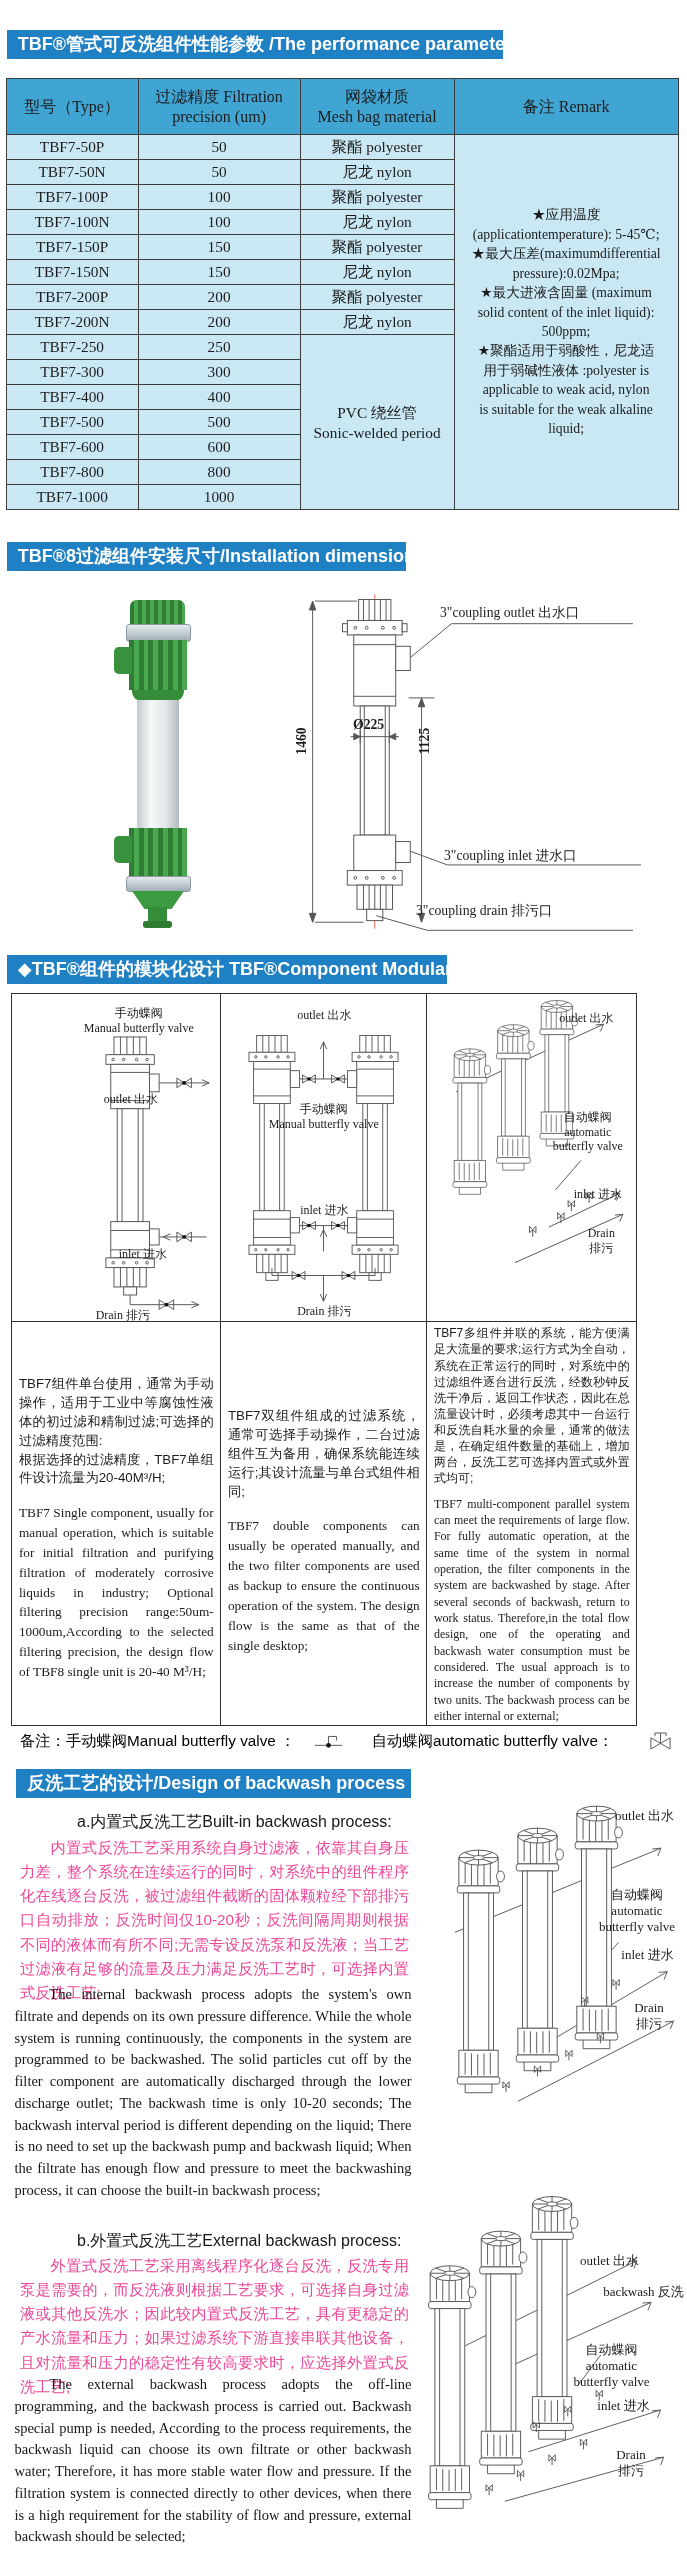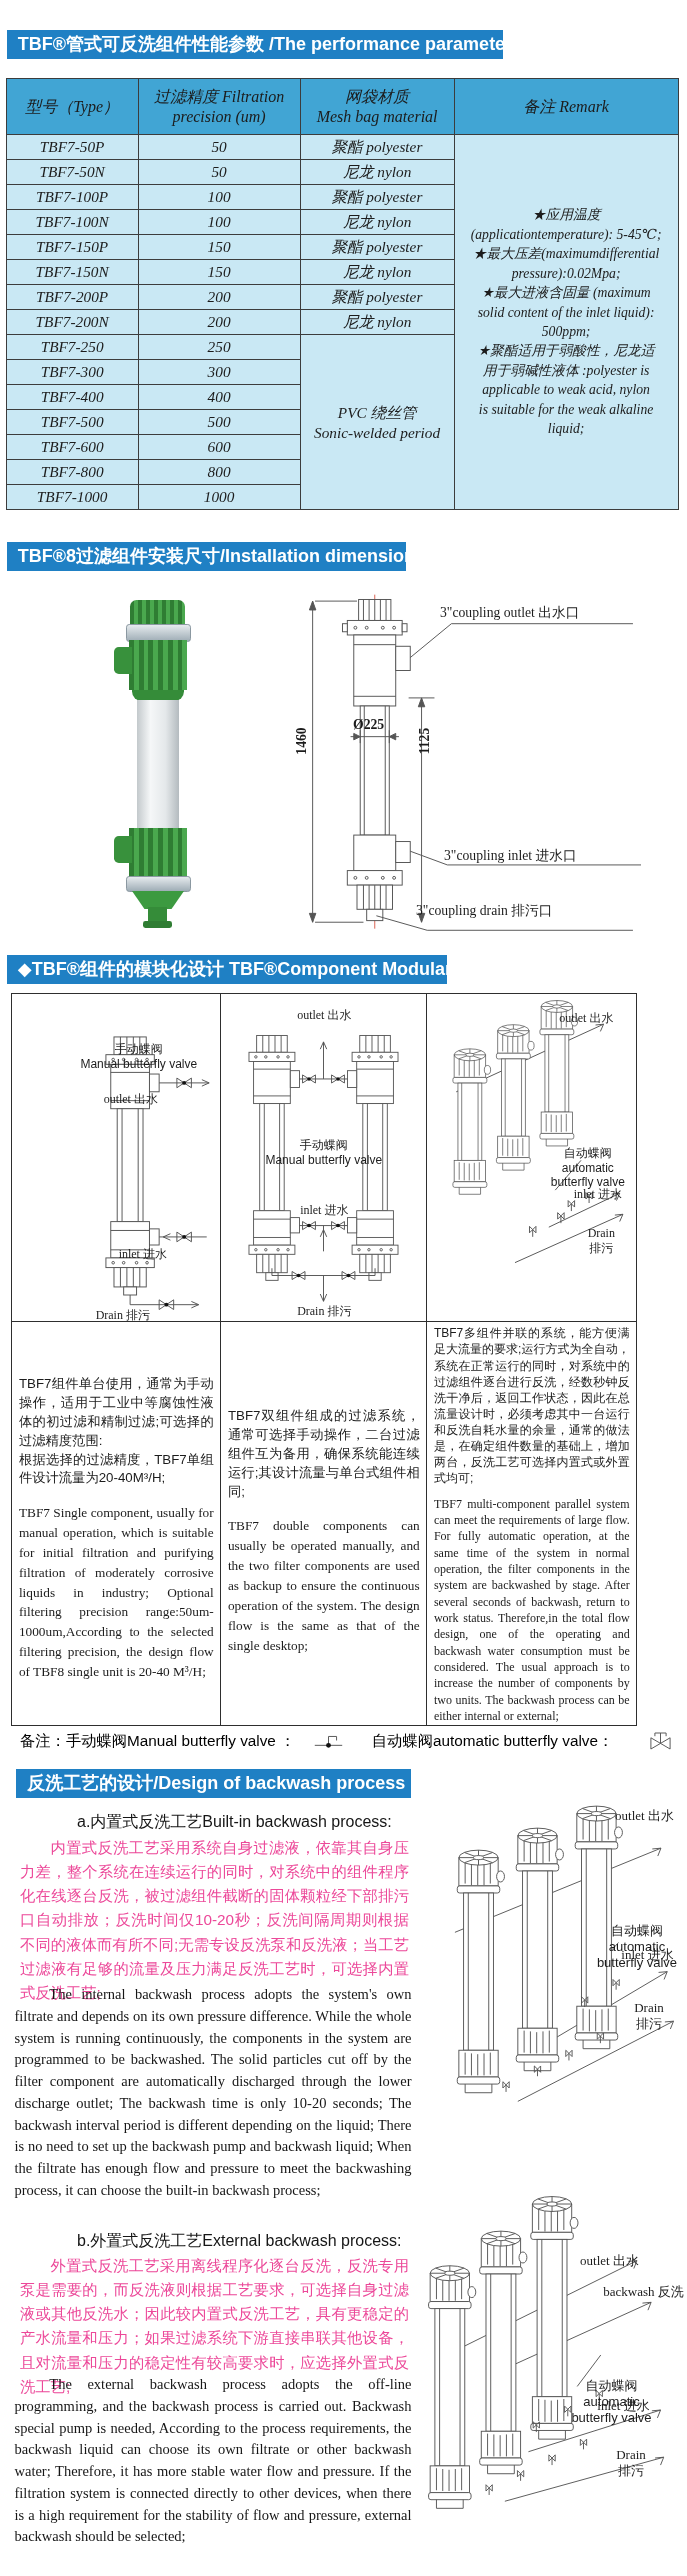--- a/index.html
+++ b/index.html
@@ -7,41 +7,41 @@
         font-family:"Liberation Serif","DejaVu Serif",serif;color:#1c1c1c;}
   .abs{position:absolute;}
   .pre{white-space:pre-line;}
   .bar{position:absolute;background:#1f80c4;color:#ffffff;font-family:"Liberation Sans","DejaVu Sans",sans-serif;
        font-weight:bold;font-size:18px;line-height:29px;height:29px;padding:0 11.3px;box-sizing:border-box;white-space:nowrap;}
   table{border-collapse:collapse;}
   
   .perf{position:absolute;left:5.6px;top:78px;table-layout:fixed;}
   .perf td{border:1.3px solid #3c3c3c;background:#c9e8f4;text-align:center;vertical-align:middle;
            font-size:15.3px;padding:0 1.6px;overflow:hidden;}
-  .perf tr{height:25px;font-style:italic;}
+  .perf tr{height:25px;}
   .perf tr.hd{height:56px;}
   .perf tr.hd td{background:#41a5d4;font-size:16px;line-height:1.25;}
   .perf td.remark{font-size:13.7px;line-height:1.42;padding:3.2px 4.8px;}
   
   .mod{position:absolute;left:11.3px;top:993px;table-layout:fixed;}
   .mod td{border:1.5px solid #2e2e2e;background:#fff;vertical-align:top;overflow:hidden;}
   .mod tr.hd{height:32px;}
   .mod tr.hd td{text-align:center;vertical-align:middle;font-size:15.3px;}
   .mod tr.dg{height:325px;}
   .mod tr.tx{height:358px;}
   .mod .cellwrap{position:relative;width:100%;height:100%;}
   .cn{font-family:"Liberation Sans","DejaVu Sans",sans-serif;text-align:justify;}
   .en{font-family:"Liberation Serif","DejaVu Serif",serif;text-align:justify;}
   .mod .txt{padding:3.2px 5.6px 0 5.6px;}
   .mod .txt .cn{font-size:13.3px;line-height:1.42;}
   .mod .txt .en{font-size:13.3px;line-height:1.5;margin-top:14.5px;}
   .mod .txt.small .cn{font-size:12px;line-height:1.34;}
   .mod .txt.small .en{font-size:12px;line-height:1.36;margin-top:9.7px;}
   .dlabel{position:absolute;font-size:12px;line-height:1.22;text-align:center;color:#1c1c1c;white-space:pre-line;}
-  .dlabel.cnf{font-family:Liberation Sans, sans-serif;margin-top:36px;}
+  .dlabel.cnf{font-family:Liberation Serif, serif;}
   .biglabel{position:absolute;font-size:13.7px;color:#1c1c1c;white-space:nowrap;}
   .rot{transform:rotate(-90deg);transform-origin:center;}
   .para-cn{position:absolute;font-family:"Liberation Sans","DejaVu Sans",sans-serif;font-size:15.3px;line-height:1.58;
            text-align:justify;text-indent:2em;color:#ec4899;}
   .para-en{position:absolute;font-size:14.5px;line-height:1.5;text-align:justify;text-indent:2.4em;color:#161616;}
   .subhead{position:absolute;font-family:"Liberation Sans","DejaVu Sans",sans-serif;font-size:16px;color:#161616;white-space:nowrap;}
   .noteline{position:absolute;left:20px;top:1729px;display:flex;align-items:center;
             font-family:"Liberation Sans","DejaVu Sans",sans-serif;font-size:15.3px;color:#000000;}
   svg{display:block;}
   .ln{stroke:#555;fill:none;stroke-width:1.2;}

